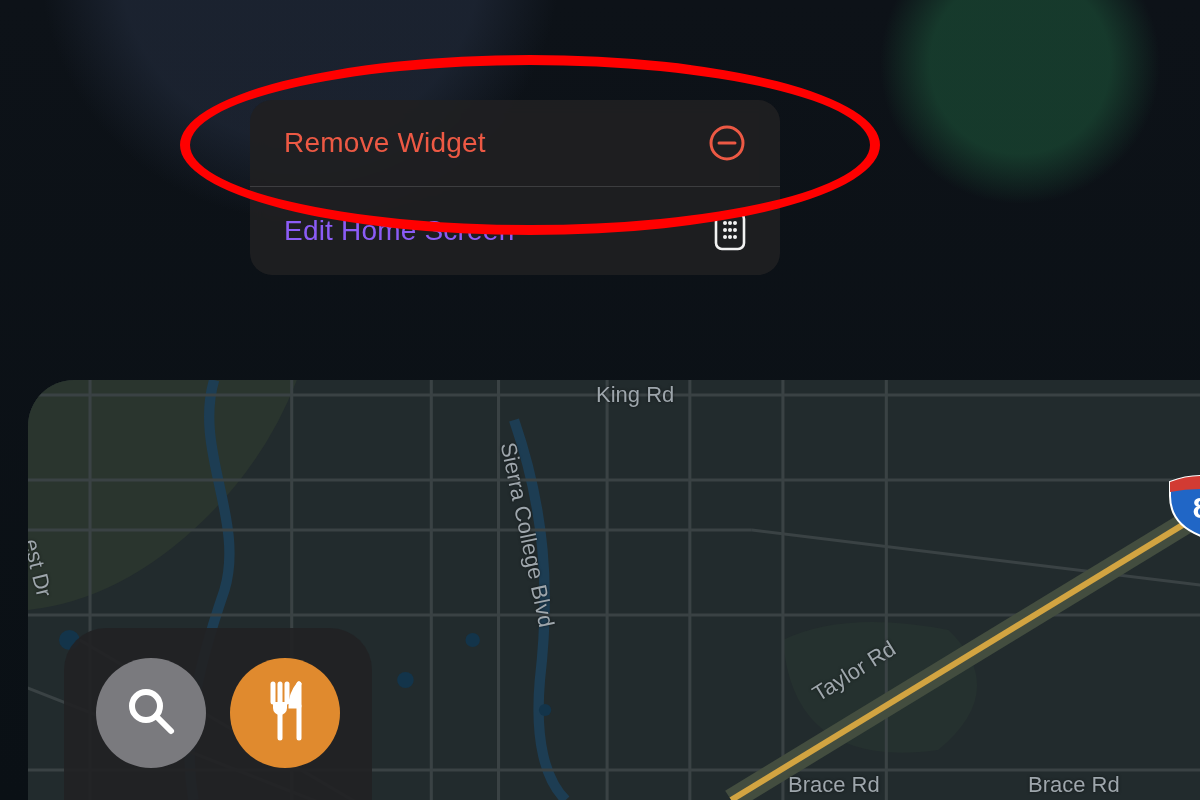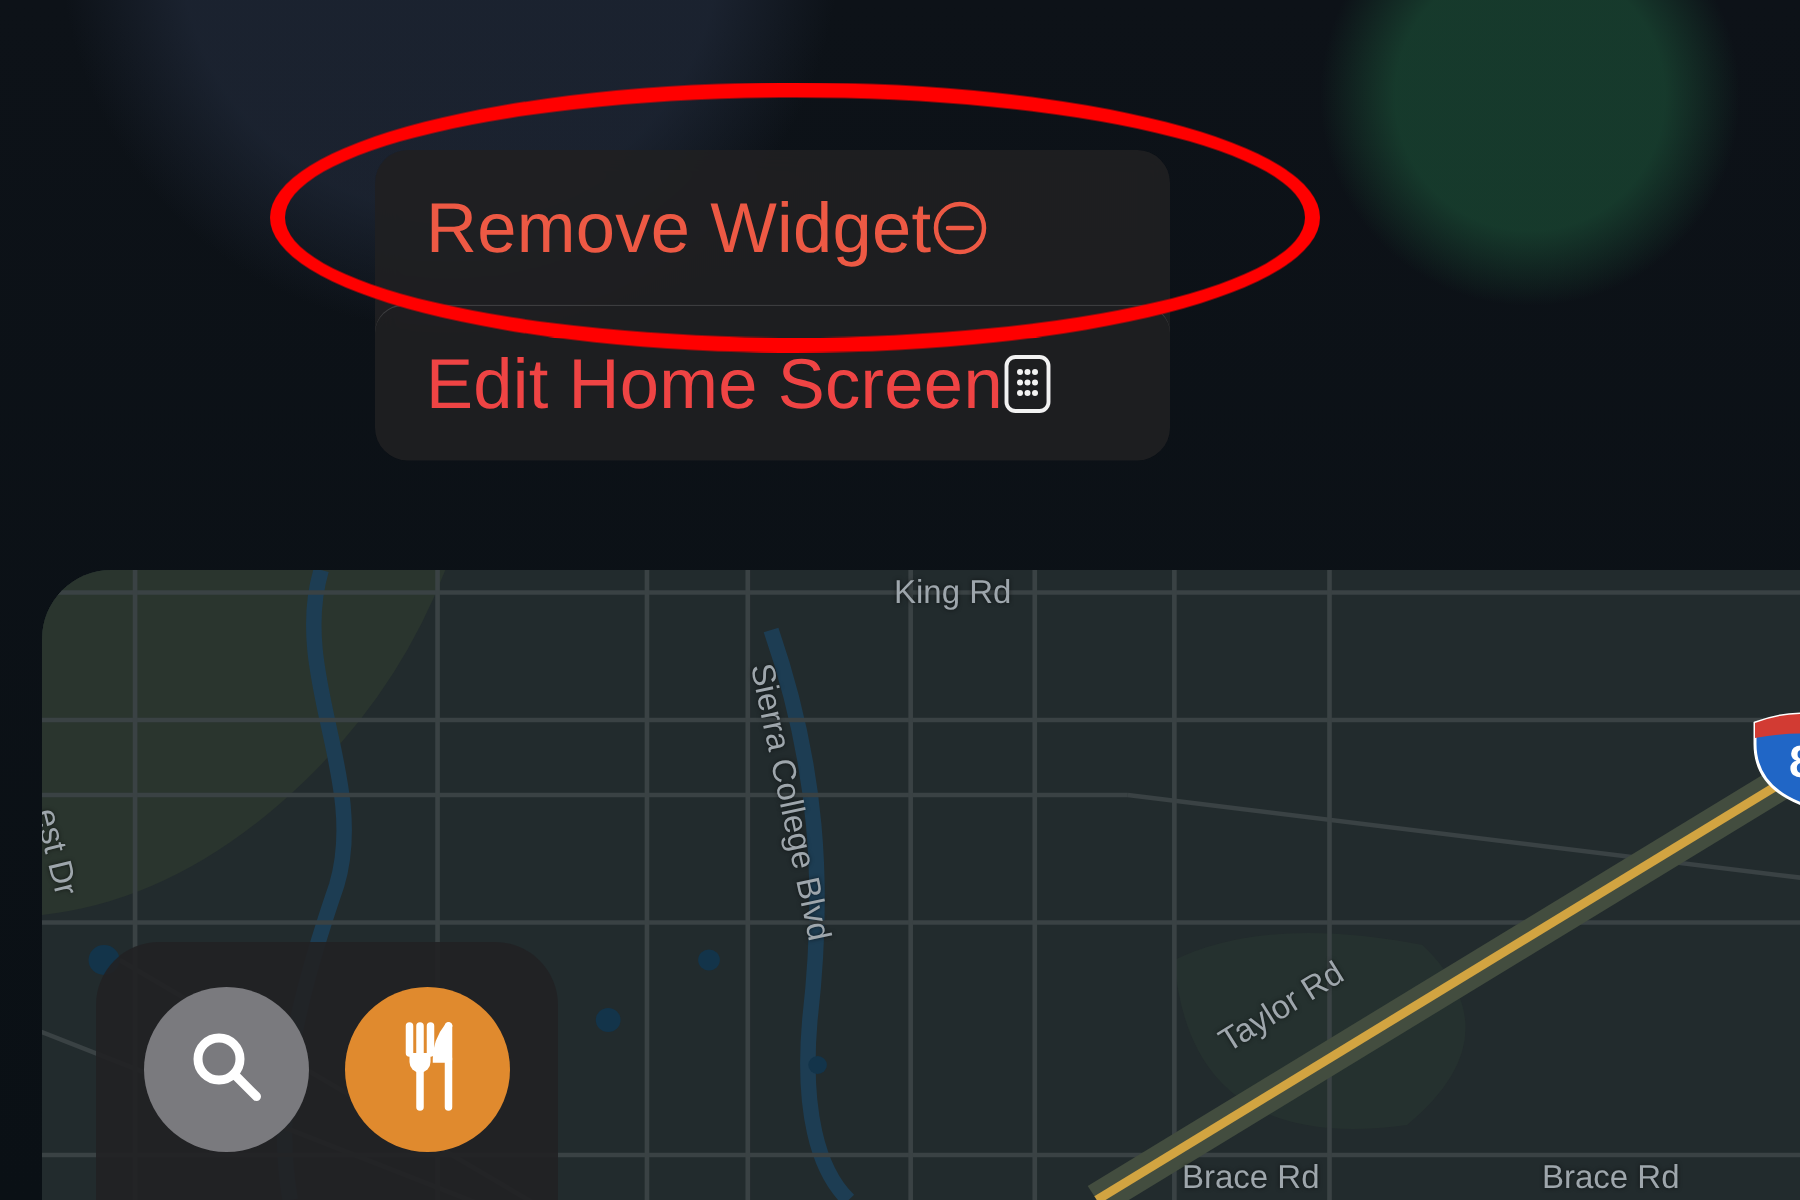--- a/index.html
+++ b/index.html
@@ -7,25 +7,25 @@
     background:#0d1116;}
   .stage{position:relative;width:1200px;height:800px;
     background:
       radial-gradient(circle at 85% 8%, rgba(30,90,60,.55) 0 90px, transparent 140px),
       radial-gradient(circle at 25% -5%, rgba(40,50,70,.5) 0 180px, transparent 260px),
       linear-gradient(#0d1218,#0a1015);}
   
   .menu{position:absolute;left:250px;top:100px;width:530px;
     background:rgba(32,32,34,.92);backdrop-filter:blur(8px);
     border-radius:22px;overflow:hidden;}
-  .menu-item{display:flex;align-items:center;justify-content:flex-start;
-    padding:24px 34px;font-size:47px;font-weight:400;letter-spacing:.2px;cursor:pointer;}
+  .menu-item{display:flex;align-items:center;justify-content:space-between;
+    padding:24px 34px;font-size:28px;font-weight:400;letter-spacing:.2px;cursor:pointer;}
   .menu-item + .menu-item{border-top:1px solid rgba(255,255,255,.14);}
   .menu-item.destructive{color:#ed5944;}
-  .menu-item.normal{color:#ef4444;border-radius:19px;}
+  .menu-item.normal{color:#8b5cf6;}
   .mi-icon{flex:0 0 auto;display:flex;align-items:center;justify-content:center;}
   
   .annot{position:absolute;left:180px;top:55px;width:680px;height:160px;
     border:10px solid #ff0000;border-radius:50%;pointer-events:none;z-index:20;}
   
   .widget{position:absolute;left:28px;top:380px;width:1172px;height:420px;
     border-top-left-radius:46px;border-top-right-radius:0;
     overflow:hidden;background:#1d2628;padding-left:40px;}
   .mapsvg{position:absolute;inset:0;width:100%;height:100%;}
   .maplabel{position:absolute;color:#9ea6ac;font-size:22px;font-weight:400;

